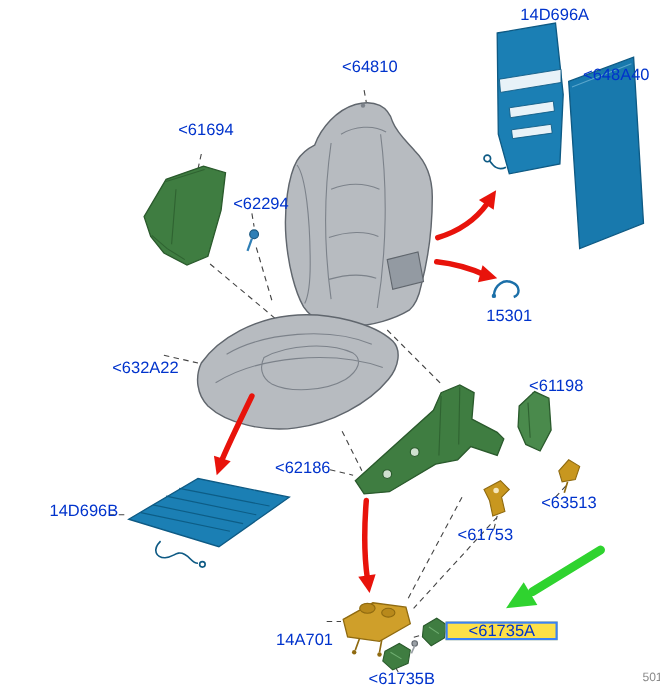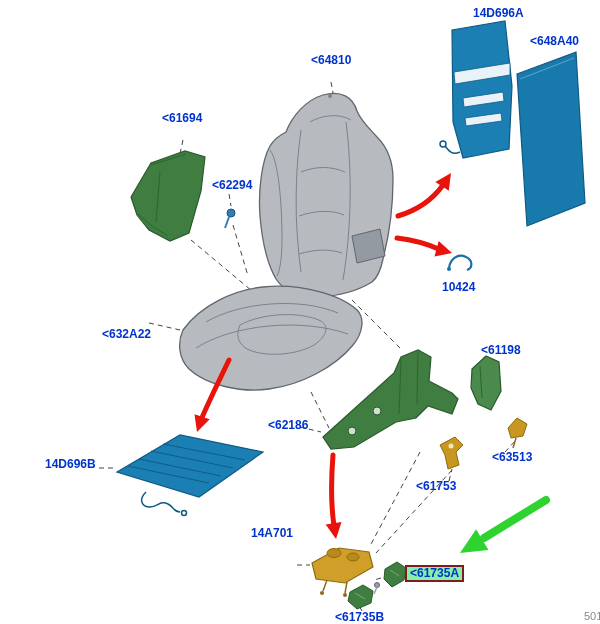--- a/index.html
+++ b/index.html
@@ -2,25 +2,25 @@
 <html><head>
 <meta charset="utf-8">
 <style>
   html,body{margin:0;padding:0;background:#fff;}
   .stage{
     position:relative;width:600px;height:624px;overflow:hidden;background:#ffffff;
     font-family:"Liberation Sans", sans-serif;
   }
   .diagram-svg{position:absolute;left:0;top:0;width:600px;height:624px;}
   .part-label{
-    position:absolute;font-size:12px;font-weight:bold;color:#0033cc;
+    position:absolute;font-size:15px;font-weight:normal;color:#0033cc;
     white-space:nowrap;line-height:13px;letter-spacing:0;
   }
   .part-label.highlighted{
-    border:2px solid #7f1d1d;background:#86efac;padding:0 3px;
+    border:2px solid #3b82f6;background:#fde047;padding:0 19px;
   }
   .doc-number{
     position:absolute;font-size:11px;color:#8a8a8a;white-space:nowrap;
   }
 </style>
 </head>
 <body>
 
 <div class="stage">
 
@@ -146,29 +146,29 @@
       <polygon points="336,539 325.7,524.4 341.5,522" fill="#e8130b"></polygon>
     </g>
 
     <g>
       <path d="M546,500 L484,538" fill="none" stroke="#2fd32f" stroke-width="8" stroke-linecap="round"></path>
       <polygon points="460,553 476.1,529.3 488.5,549.9" fill="#2fd32f"></polygon>
     </g>
   </svg>
 
   <div class="part-label" style="left:473px;top:7px">14D696A</div>
-  <div class="part-label" style="left:530px;top:35px">&lt;648A40</div>
+  <div class="part-label" style="left:530px;top:62px">&lt;648A40</div>
   <div class="part-label" style="left:311px;top:54px">&lt;64810</div>
   <div class="part-label" style="left:162px;top:112px">&lt;61694</div>
   <div class="part-label" style="left:212px;top:179px">&lt;62294</div>
-  <div class="part-label" style="left:442px;top:281px">10424</div>
+  <div class="part-label" style="left:442px;top:281px">15301</div>
   <div class="part-label" style="left:102px;top:328px">&lt;632A22</div>
   <div class="part-label" style="left:481px;top:344px">&lt;61198</div>
-  <div class="part-label" style="left:268px;top:419px">&lt;62186</div>
+  <div class="part-label" style="left:250px;top:419px">&lt;62186</div>
   <div class="part-label" style="left:492px;top:451px">&lt;63513</div>
   <div class="part-label" style="left:45px;top:458px">14D696B</div>
   <div class="part-label" style="left:416px;top:480px">&lt;61753</div>
-  <div class="part-label" style="left:251px;top:527px">14A701</div>
+  <div class="part-label" style="left:251px;top:575px">14A701</div>
   <div class="part-label highlighted" style="left:405px;top:565px">&lt;61735A</div>
   <div class="part-label" style="left:335px;top:611px">&lt;61735B</div>
 
   <div class="doc-number" style="left:584px;top:610px">5017</div>
 </div>
 
 </body></html>

